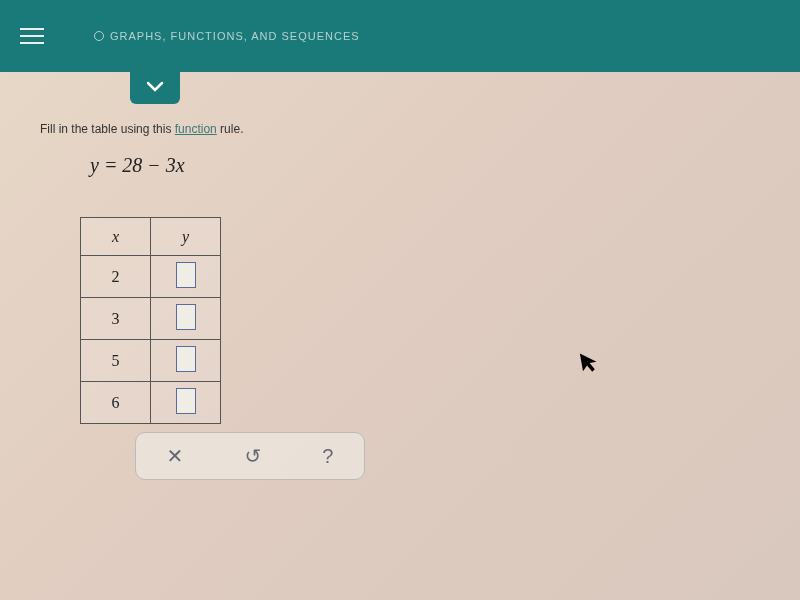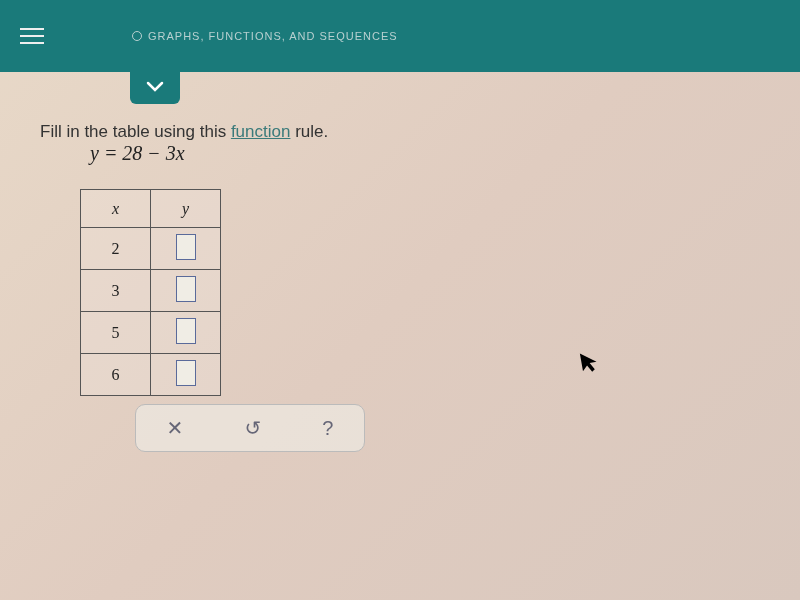--- a/index.html
+++ b/index.html
@@ -32,21 +32,20 @@
     height: 2px;
     background: #eee;
   }
   .header-text .breadcrumb {
     font-size: 11px;
     letter-spacing: 1px;
     color: #b8d0d0;
     display: flex;
     align-items: center;
     gap: 6px;
-    margin-left: 38px;
   }
   .header-text .breadcrumb .circle {
     width: 10px;
     height: 10px;
     border: 1.5px solid #b8d0d0;
     border-radius: 50%;
   }
   .header-text .title {
     font-size: 17px;
     color: #f0e0b0;
@@ -63,34 +62,35 @@
     display: flex;
     align-items: center;
     justify-content: center;
     color: #fff;
     cursor: pointer;
   }
   .content {
     padding: 50px 40px 20px 40px;
   }
   .instruction {
-    font-size: 17px;
+    font-size: 12px;
     color: #333;
+    margin-bottom: 18px;
   }
   .instruction .link {
     text-decoration: underline;
     color: #3a7a7a;
     cursor: pointer;
   }
   .equation {
     font-size: 20px;
     font-style: italic;
     font-family: "Times New Roman", serif;
     margin-left: 50px;
-    margin-bottom: 24px;
+    margin-bottom: 40px;
     color: #222;
   }
   .table-wrap {
     margin-left: 40px;
   }
   table {
     border-collapse: collapse;
     background: rgba(255,255,255,0.15);
   }
   th, td {

